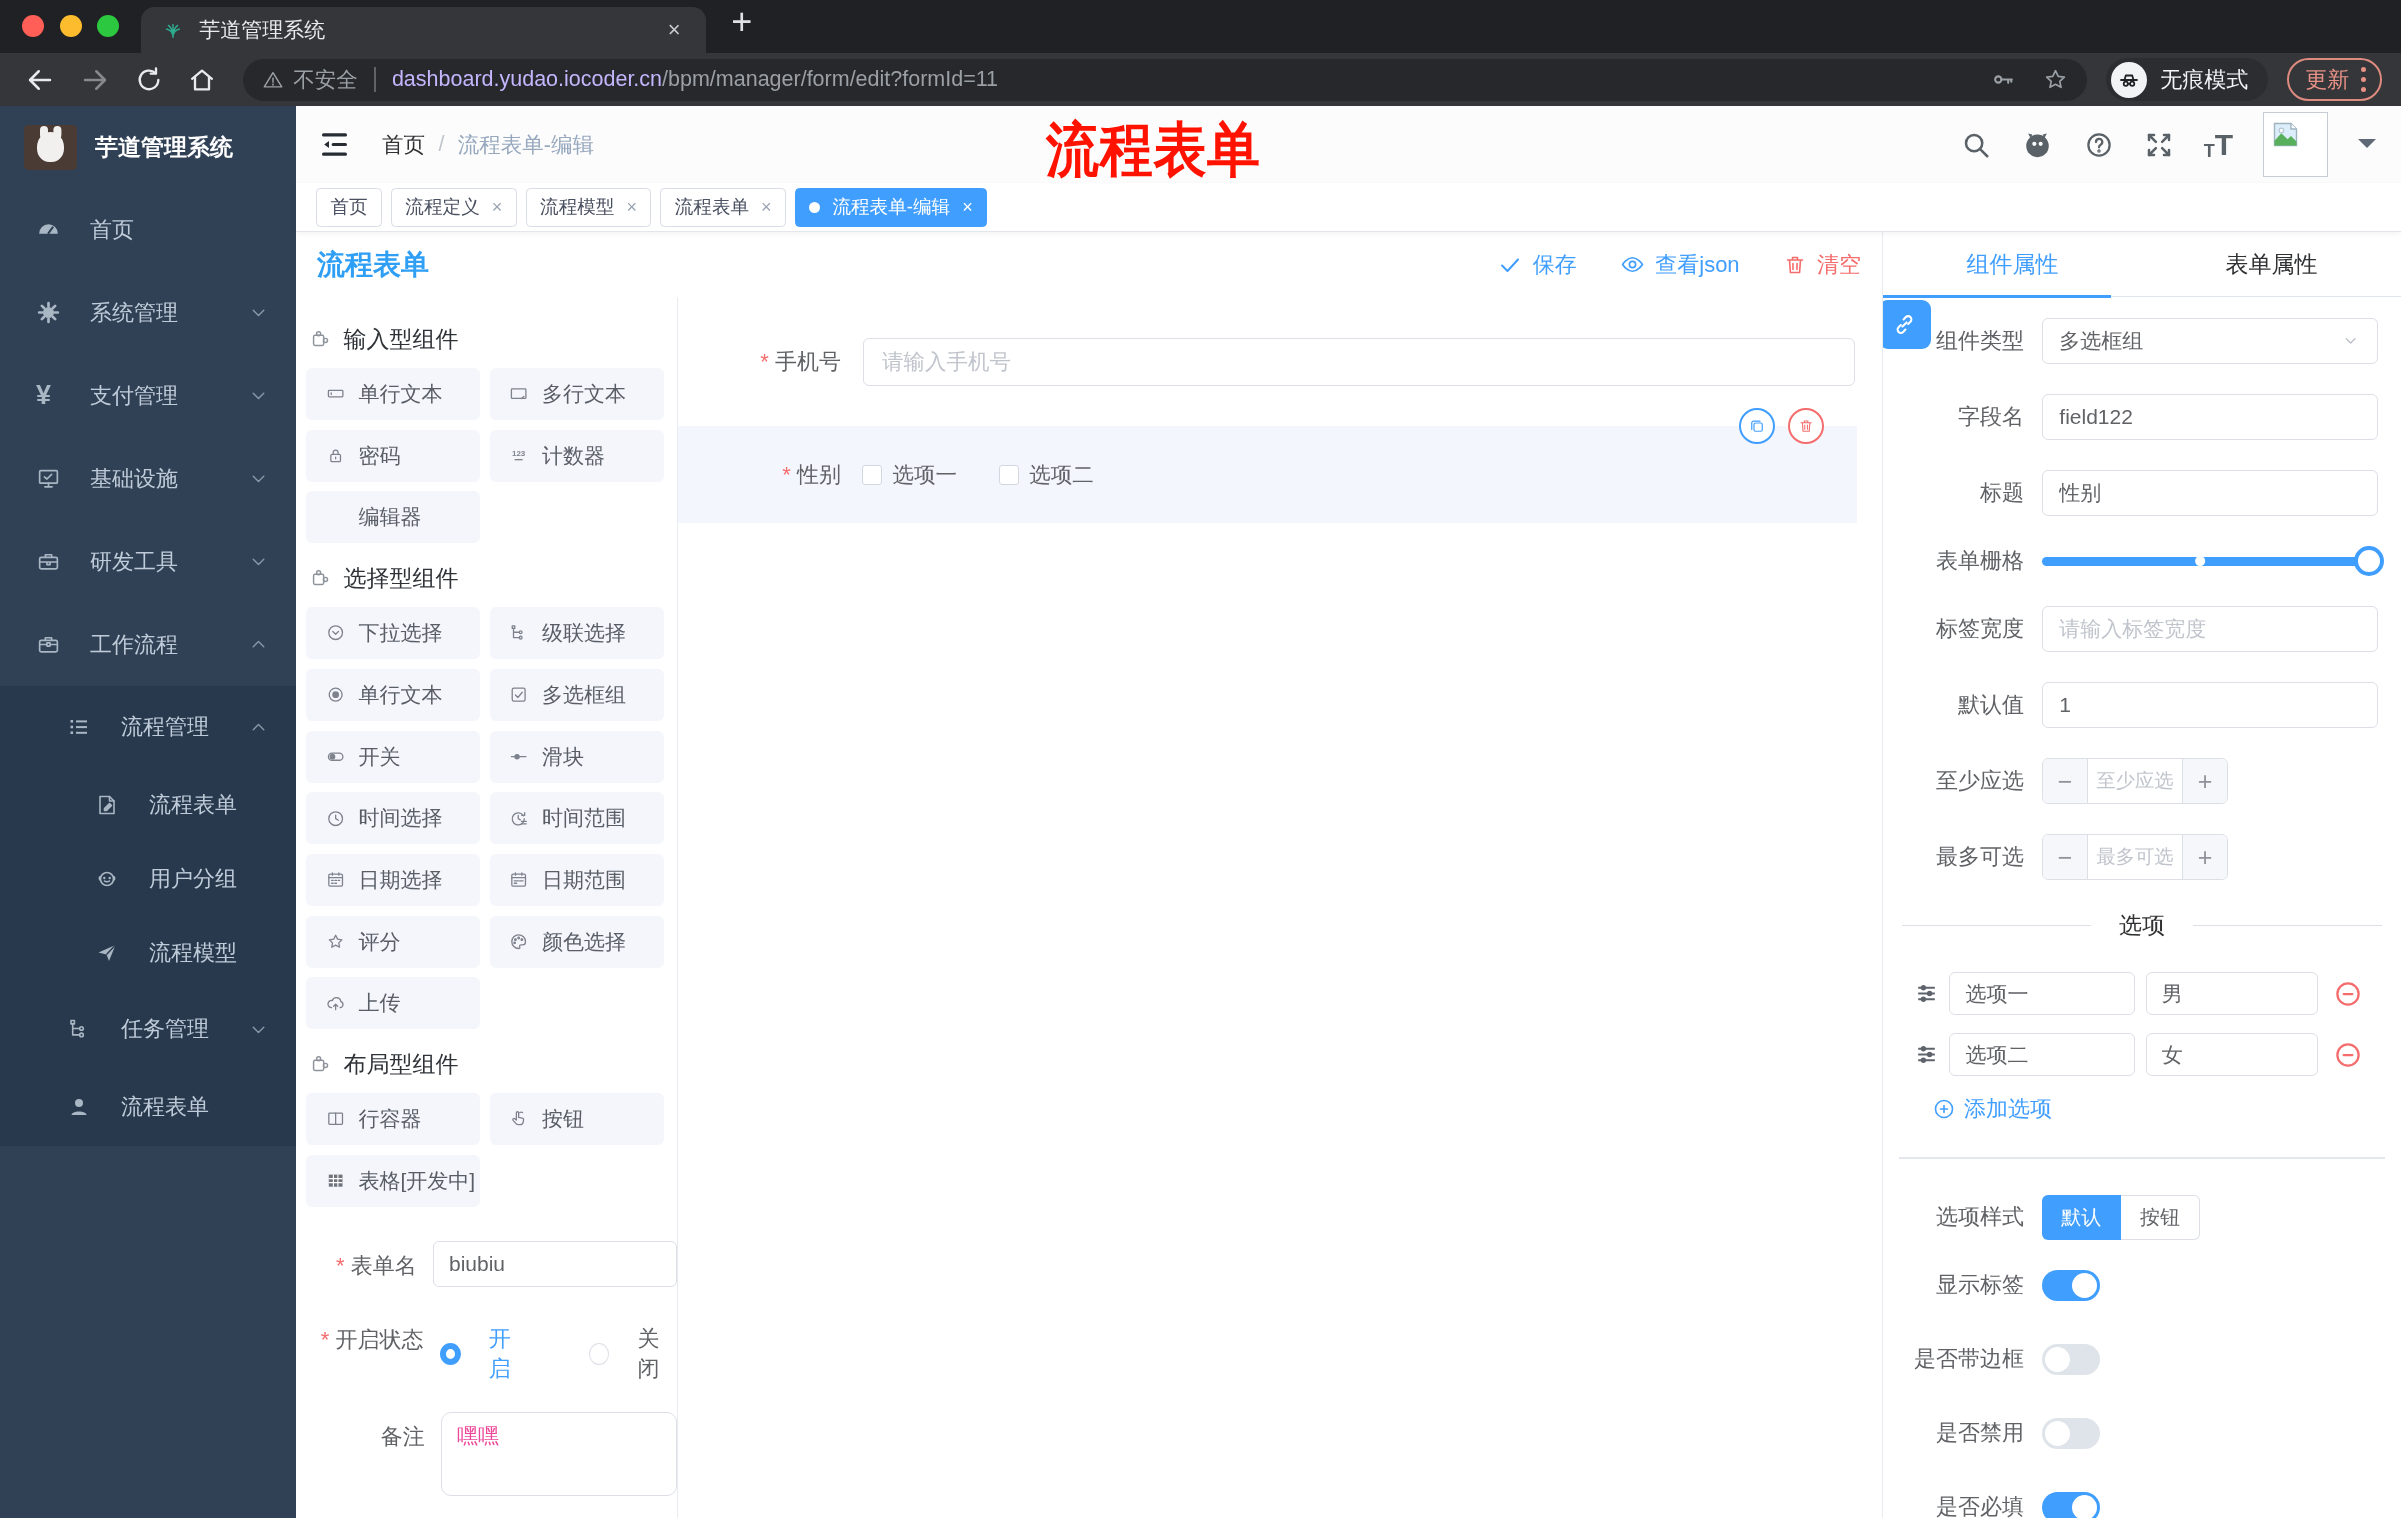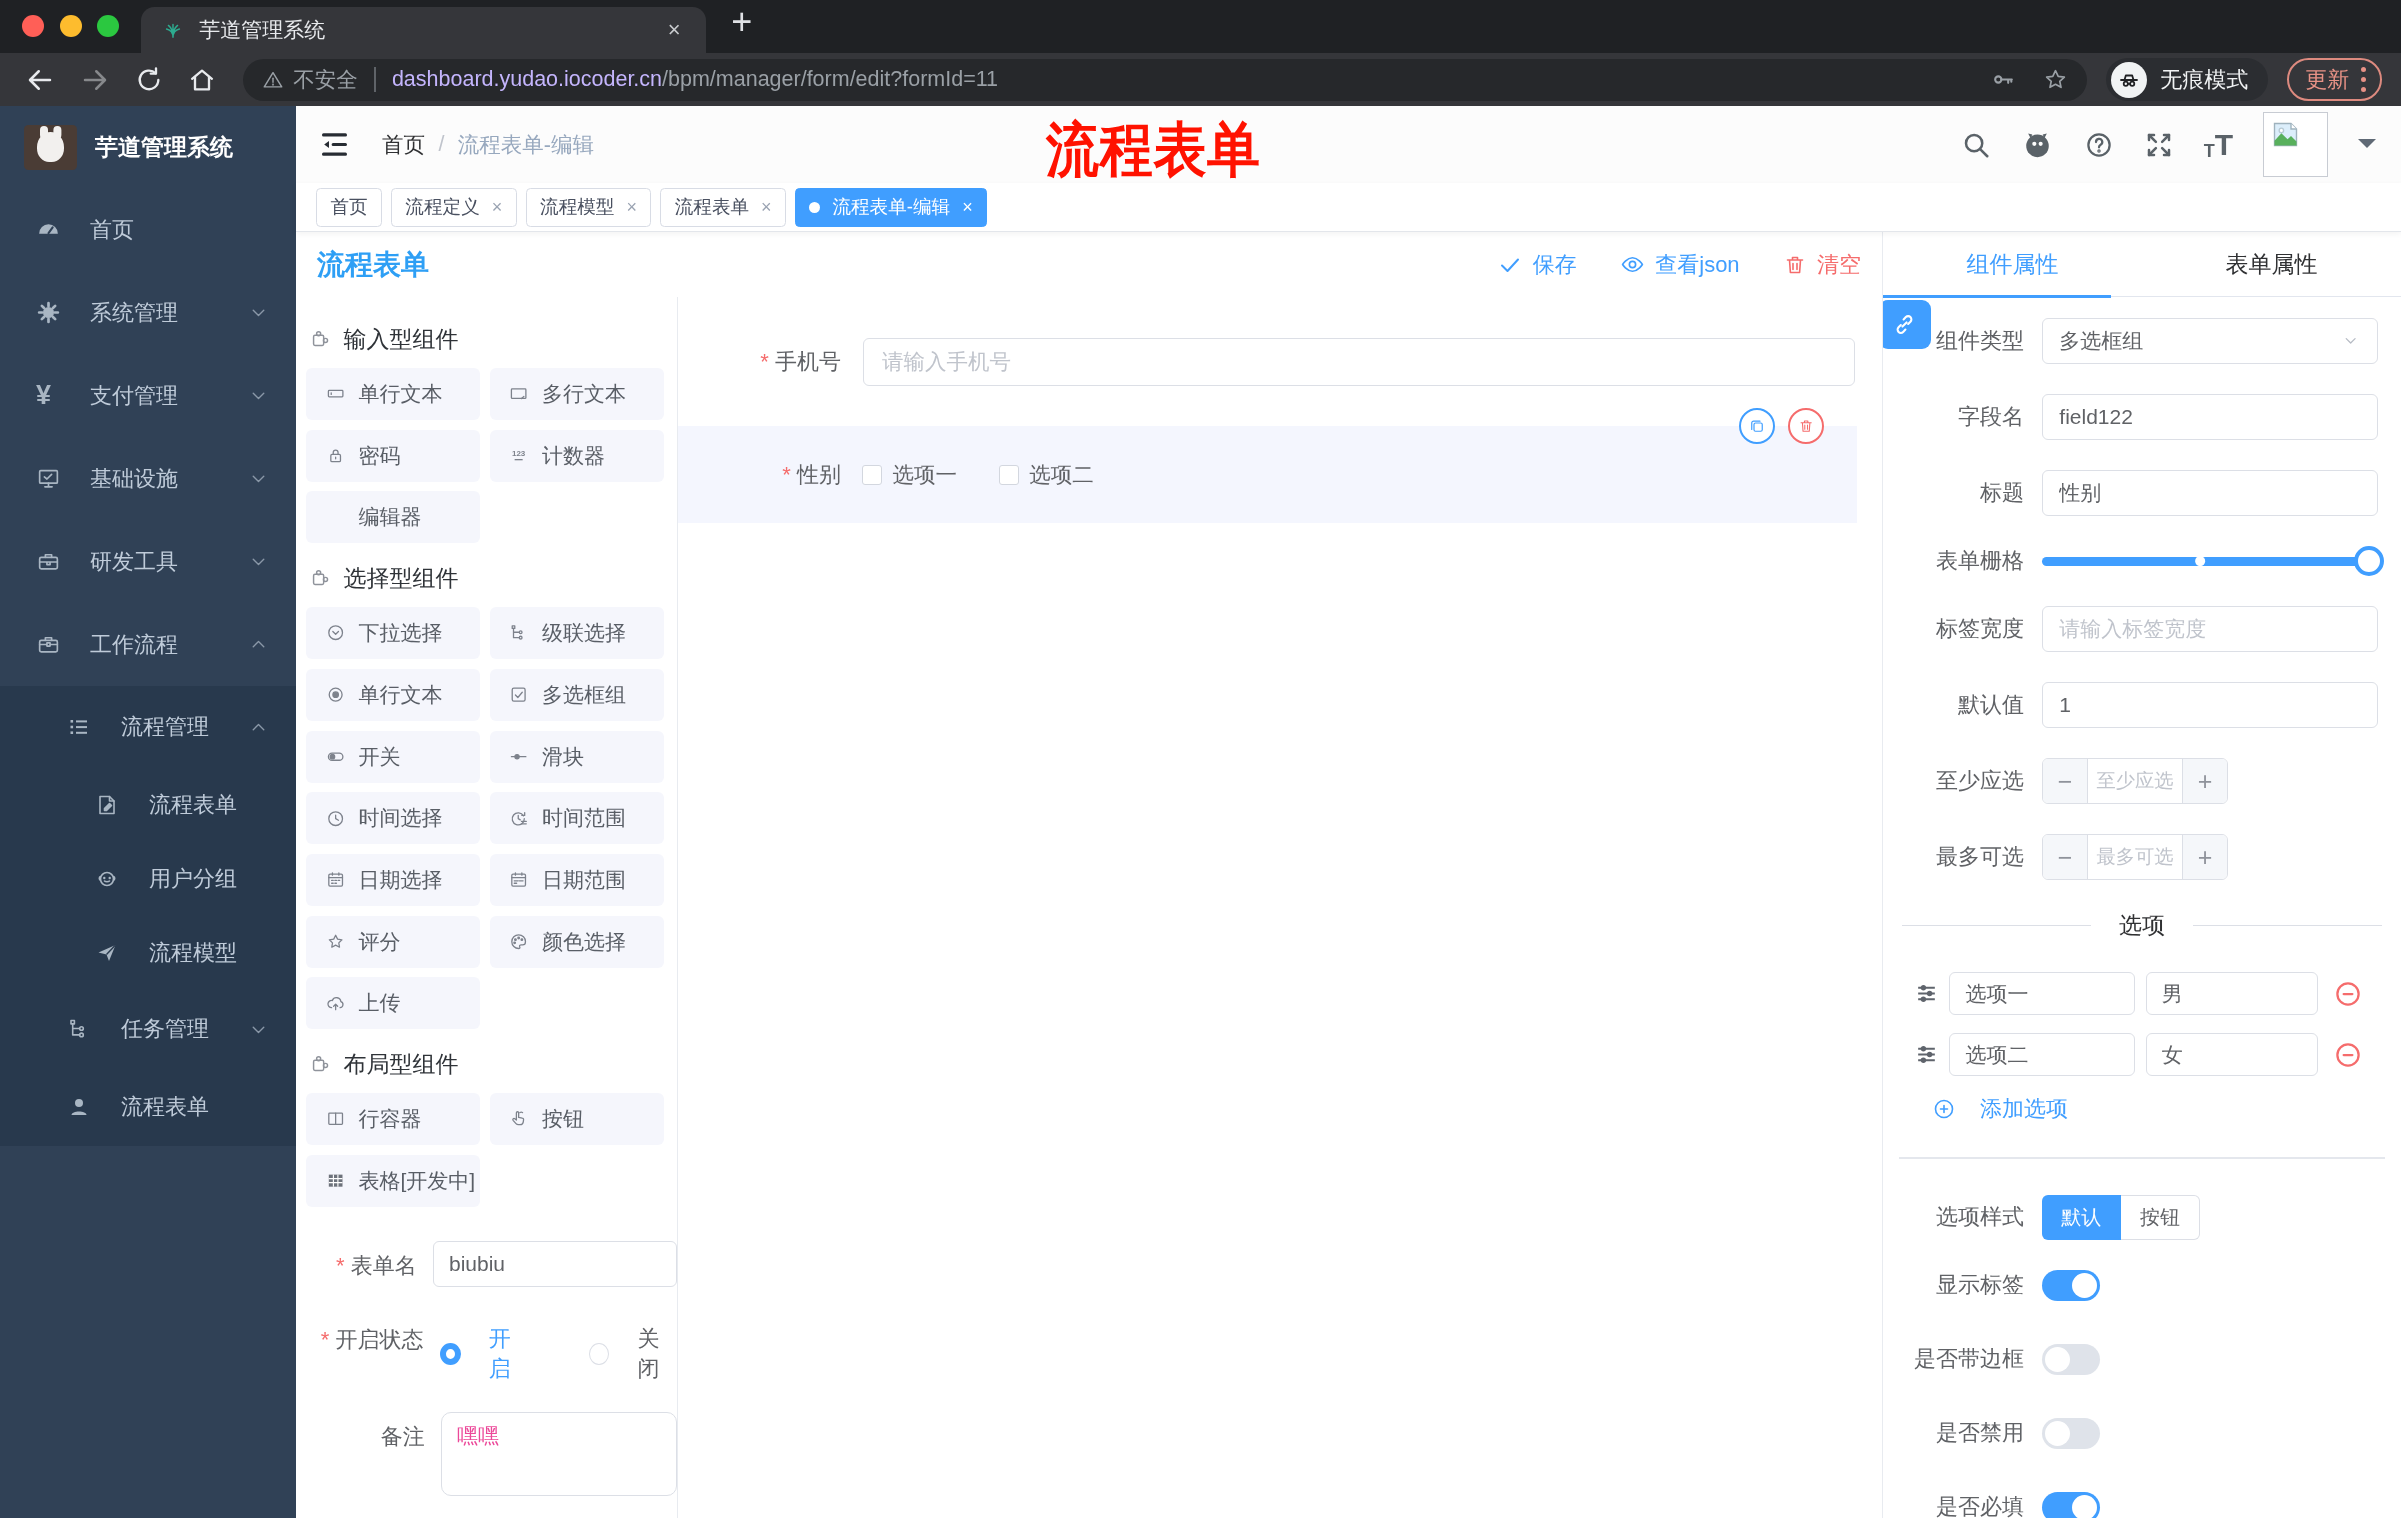--- a/index.html
+++ b/index.html
@@ -164,21 +164,21 @@
   .stp-in { flex:1; min-width:0; border:none; outline:none; text-align:center; font-size:19.3px; color:#606266; font-family:inherit; }
   .opt-div { display:flex; align-items:center; margin:6px 19.3px 31px 19.3px; }
   .opt-div .ln { flex:1; height:1.5px; background:#dcdfe6; }
   .opt-div .tx { margin:0 28px; font-size:23px; color:#303133; }
   .opt-row { display:flex; align-items:center; padding-left:31px; margin-bottom:18px; gap:10.4px; }
   .drag { color:#5f646c; cursor:grab; }
   .opt-in { width:186px; height:43px; border:1.5px solid #dcdfe6; border-radius:6px; font-size:21px; color:#606266;
     padding:0 15px; font-family:inherit; outline:none; }
   .opt-in.v2 { width:172px; }
   .rm-btn { color:#f56c6c; margin-left:4.5px; }
-  .add-opt { display:flex; align-items:center; gap:24px; color:#409eff; font-size:22px; padding-left:49px;
+  .add-opt { display:flex; align-items:center; gap:8px; color:#409eff; font-size:22px; padding-left:49px;
     margin:7.4px 0 33px; cursor:pointer; }
   .hr { height:1.5px; background:#e4e7ed; margin:0 16.3px 36px; }
   .seg { display:flex; }
   .seg-a { height:45px; padding:0 19.3px; background:#409eff; color:#fff; font-size:20px; display:flex;
     align-items:center; border-radius:6px 0 0 6px; }
   .seg-b { height:45px; padding:0 19.3px; background:#fff; color:#606266; font-size:20px; display:flex;
     align-items:center; border:1.5px solid #dcdfe6; border-left:none; border-radius:0 6px 6px 0; }
   .toggle { width:58px; height:31px; border-radius:15.6px; position:relative; }
   .toggle.on { background:#409eff; } .toggle.off { background:#dfe3ea; }
   .knob { position:absolute; top:3px; width:25px; height:25px; border-radius:50%; background:#fff; }

